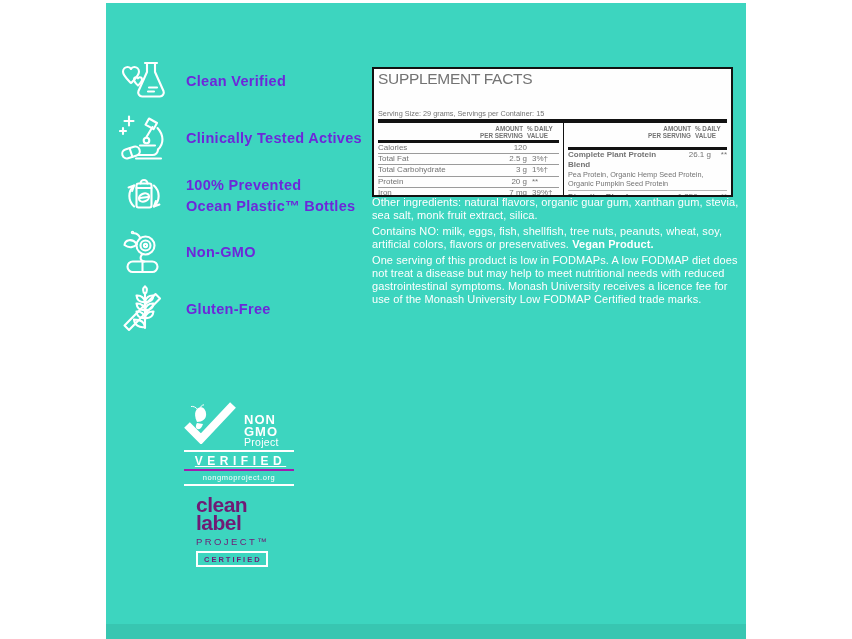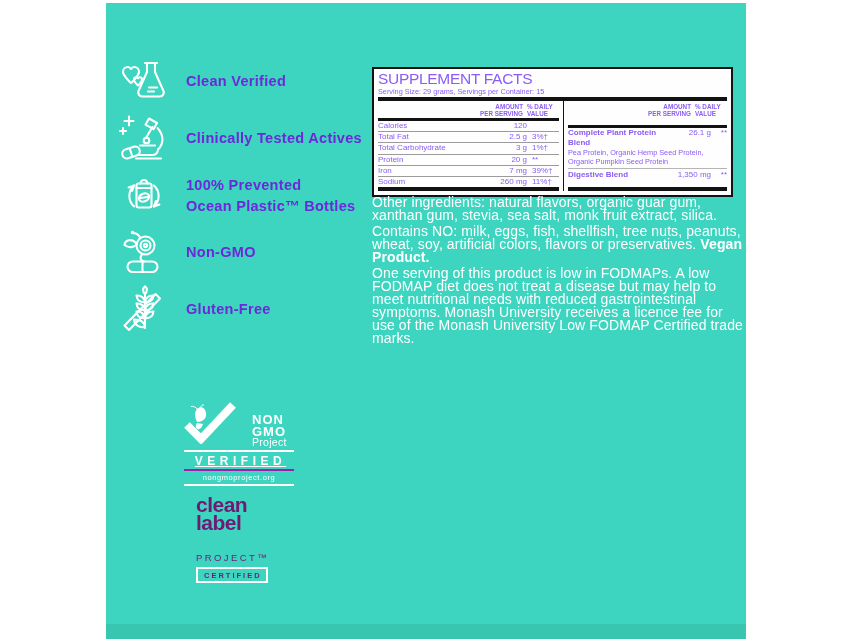--- a/index.html
+++ b/index.html
@@ -13,38 +13,38 @@
   .claim{display:flex;align-items:center;height:57px;gap:15px;}
   .claim .icn{width:54px;height:54px;flex:0 0 54px;display:flex;align-items:center;justify-content:center;}
   .claim svg{display:block;}
   .claim .txt{color:#6d28d9;font-size:14.5px;font-weight:bold;letter-spacing:.3px;
               line-height:21px;white-space:pre-line;}
   .stroke{fill:none;stroke:#ffffff;stroke-width:2.1;stroke-linecap:round;stroke-linejoin:round;}
   .fillw{fill:#ffffff;stroke:none;}
   
   .ngseal{position:absolute;left:78px;top:399px;width:110px;color:#ffffff;}
   .ngtop{display:flex;align-items:flex-end;gap:4px;padding-bottom:2px;}
-  .ngtxt{line-height:11px;margin-left:8px;}
+  .ngtxt{line-height:11px;}
   .ngbig{font-size:13px;font-weight:bold;letter-spacing:1px;line-height:11.5px;}
   .ngproj{font-size:10.5px;line-height:11px;letter-spacing:.3px;}
   .ngver{border-top:2px solid #fff;text-align:center;font-size:12px;font-weight:bold;
          letter-spacing:4.5px;padding:2px 0 1px 3px;text-decoration:underline;}
   .ngurl{border-top:2px solid #a21caf;border-bottom:2px solid #fff;text-align:center;
          font-size:7.5px;letter-spacing:.6px;padding:2px 0;}
   
   .clp{position:absolute;left:90px;top:493px;color:#701a75;width:64px;}
   .clpw{font-size:21px;font-weight:bold;line-height:18px;letter-spacing:-.5px;}
-  .clpp{font-size:9.5px;letter-spacing:2.4px;margin-top:20px;}
+  .clpp{font-size:9.5px;letter-spacing:2.4px;margin-top:4px;}
   .clpc{display:inline-block;border:2px solid #fff;font-size:7.5px;font-weight:bold;
         letter-spacing:2px;padding:2px 4px 1px 6px;margin-top:4px;}
   
   .sf{position:absolute;left:266px;top:64px;width:361px;height:130px;background:#fefefe;
-      border:2px solid #121212;box-sizing:border-box;color:#8b5cf6;padding:2px 4px;overflow:hidden;}
+      border:2px solid #121212;box-sizing:border-box;color:#737373;padding:2px 4px;overflow:hidden;}
   .sf-title{font-size:15.5px;font-weight:400;letter-spacing:-.3px;line-height:16px;}
-  .sf-serv{font-size:7.3px;line-height:9px;margin-bottom:1px;}
+  .sf-serv{font-size:7.3px;line-height:9px;margin-bottom:1px;margin-top:22px;}
   .bar{background:#121212;height:4px;}
   .bar.mid{height:3px;}
   .sf-cols{display:flex;align-items:stretch;}
   .sf-left{width:185px;flex:0 0 185px;display:flex;flex-direction:column;padding-right:4px;box-sizing:border-box;}
   .sf-right{flex:1;border-left:1.5px solid #121212;padding-left:4px;display:flex;flex-direction:column;}
   .hdr{display:flex;justify-content:flex-end;padding:1.5px 0;}
   .hcell{font-size:6.3px;font-weight:bold;line-height:7px;white-space:pre-line;text-align:right;}
   .hamt{width:50px;}
   .hdv{width:32px;padding-left:4px;text-align:left;}
   .row{display:flex;font-size:8px;line-height:10.2px;}
@@ -54,21 +54,21 @@
   .rdv{width:32px;padding-left:5px;box-sizing:border-box;}
   .blhead{display:flex;font-size:8px;font-weight:bold;line-height:10px;}
   .blname{flex:1;font-weight:bold;}
   .blamt{width:44px;text-align:right;font-weight:400;}
   .bldv{width:16px;text-align:right;font-weight:400;}
   .bling{font-size:7.3px;line-height:8.8px;padding:1px 0 2px;}
   .blend2{border-top:1px solid #b5b5b5;padding-top:1px;}
   .sf-right .bar{margin-top:auto;}
   
   .paras{position:absolute;left:266px;top:193px;width:376px;color:#ffffff;}
-  .paras p{margin:0 0 3px;font-size:14px;line-height:13px;letter-spacing:.1px;}
+  .paras p{margin:0 0 3px;font-size:11px;line-height:13px;letter-spacing:.1px;}
   .paras b{font-weight:bold;text-align:right;}
 </style>
 </head>
 <body>
 
 <div id="stage">
   <div id="label">
 
     <div class="claims">
 

